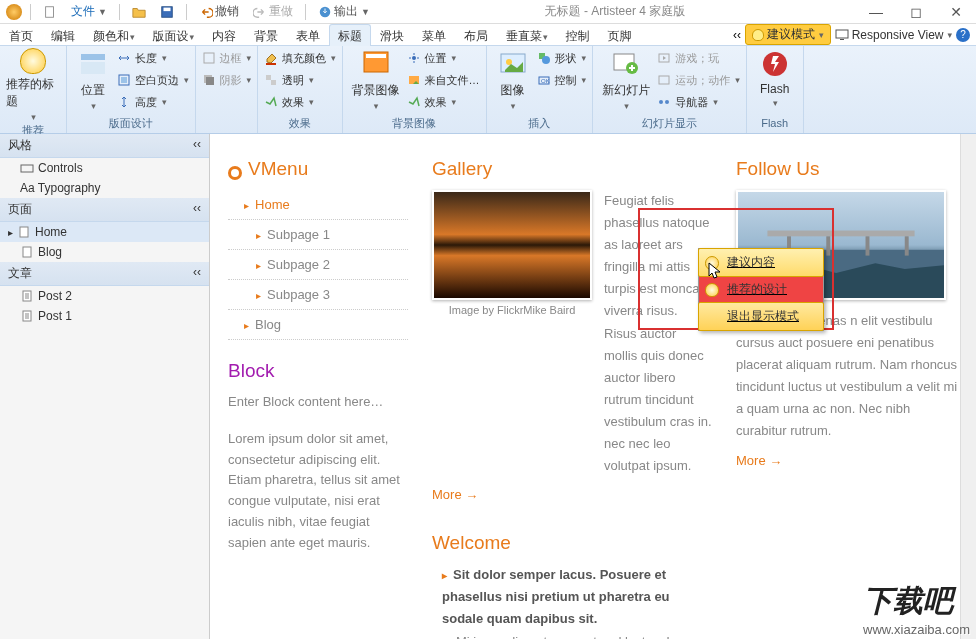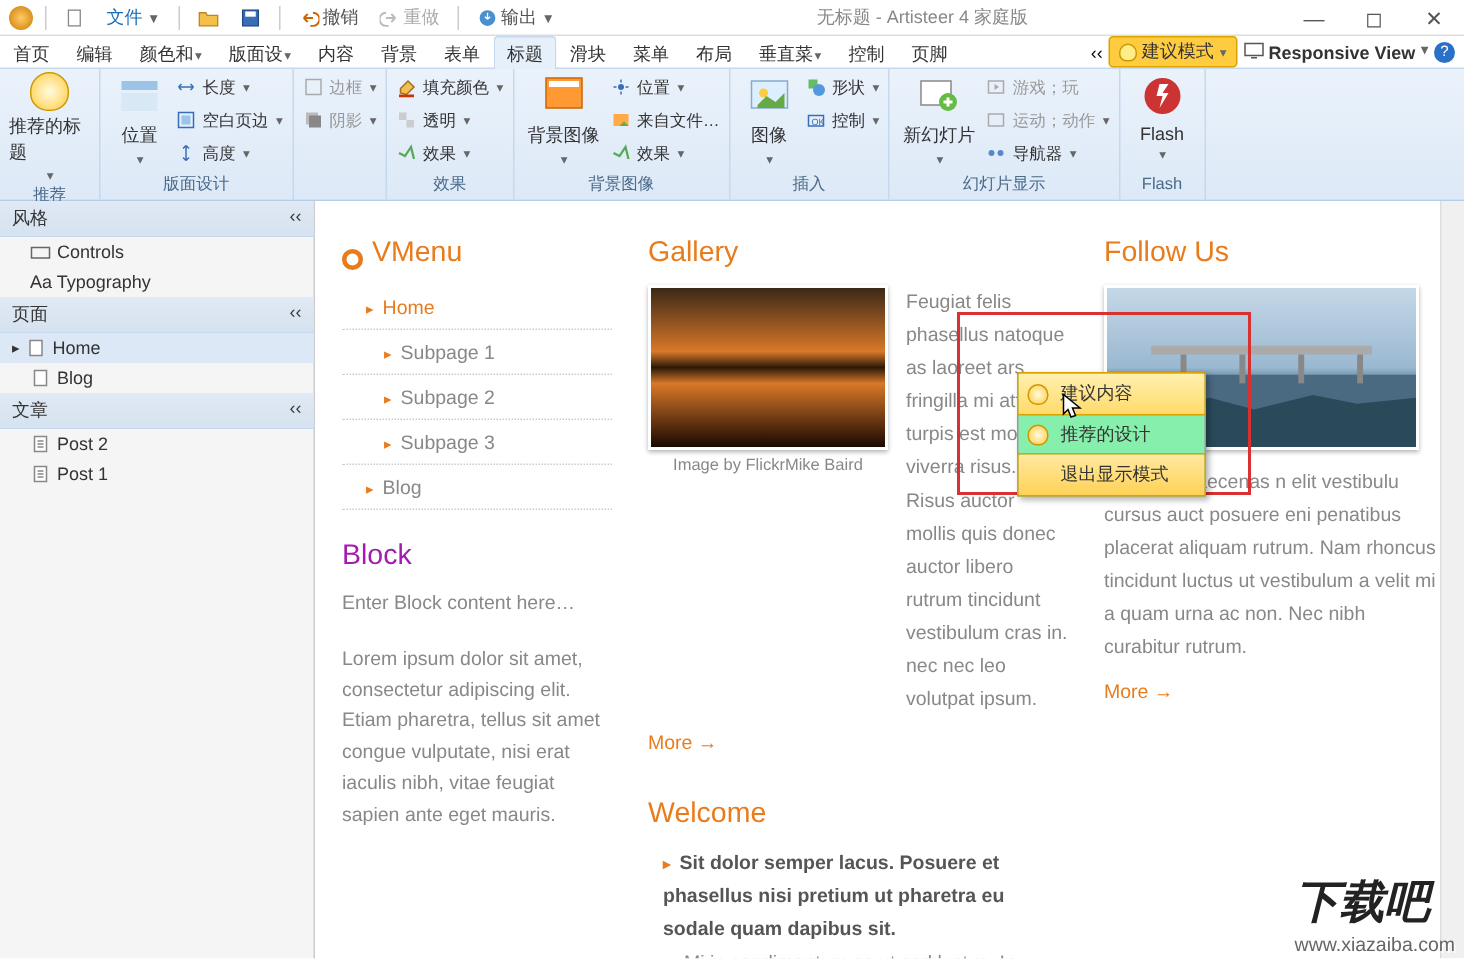--- a/index.html
+++ b/index.html
@@ -15,21 +15,21 @@
 .ql-btn { display: flex; align-items: center; gap: 2px; color: #555; font-size: 12px; padding: 0 4px; }
 .ql-icon { width: 14px; height: 14px; display: inline-block; }
 .sep { width: 1px; height: 16px; background: #ccc; margin: 0 2px; }
 
 
 .menubar { height: 22px; background: #fff; display: flex; align-items: center; border-bottom: 1px solid #c5d8ed; }
 .menubar-tab { padding: 0 8px; height: 22px; line-height: 22px; color: #333; border: 1px solid transparent; border-bottom: none; }
 .menubar-tab.active { background: #e6f0fa; border-color: #c5d8ed; border-radius: 3px 3px 0 0; }
 .menubar-right { margin-left: auto; display: flex; align-items: center; gap: 4px; padding-right: 6px; }
 .suggest-mode { background: #ffcc40; border: 1px solid #d9a400; border-radius: 3px; padding: 1px 6px; color: #333; display: flex; align-items: center; gap: 3px; }
-.responsive-view { display: flex; gap: 3px; color: #333; font-weight: bold; }
+.responsive-view { display: flex; align-items: center; gap: 3px; color: #333; }
 .bulb-mini { width: 12px; height: 12px; background: #ffee88; border-radius: 50% 50% 40% 40%; border: 1px solid #cc9900; }
 
 
 .ribbon { height: 88px; background: linear-gradient(#eaf2fb, #dde9f7); border-bottom: 1px solid #b5cde8; display: flex; }
 .ribbon-group { border-right: 1px solid #c5d8ed; padding: 2px 6px; display: flex; flex-direction: column; }
 .ribbon-body { flex: 1; display: flex; gap: 4px; align-items: flex-start; }
 .ribbon-label { text-align: center; color: #4a6a8a; font-size: 11px; height: 16px; line-height: 16px; }
 .rbtn-lg { display: flex; flex-direction: column; align-items: center; width: 54px; gap: 2px; color: #333; }
 .rbtn-lg .icon { width: 32px; height: 32px; }
 .rbtn-sm { display: flex; align-items: center; gap: 4px; color: #333; height: 20px; font-size: 11px; white-space: nowrap; }
@@ -62,21 +62,21 @@
 .gallery-img .imgbox { width: 100%; height: 100%; background: linear-gradient(#3a2818 0%, #d97828 40%, #2a1808 50%, #d97828 60%, #1a0800 100%); border: 2px solid #fff; box-shadow: 0 1px 3px rgba(0,0,0,.3); }
 .img-caption { text-align: center; color: #888; font-size: 11px; margin-top: 4px; }
 .body-text { color: #888; font-size: 13px; line-height: 1.7; }
 .more { color: #e87b1c; font-size: 13px; margin-top: 10px; display: inline-block; }
 .follow-img { width: 210px; height: 110px; background: linear-gradient(#c5d8e8 0%, #9ab8d0 50%, #5a7a90 60%, #3a5a70 100%); border: 2px solid #fff; box-shadow: 0 1px 3px rgba(0,0,0,.3); margin-bottom: 10px; position: relative; }
 .welcome-bullet::before { content: "▸"; color: #e87b1c; margin-right: 6px; font-size: 10px; }
 .welcome-bullet { color: #555; font-size: 13px; font-weight: bold; line-height: 1.7; padding-left: 10px; }
 .welcome-text { color: #888; font-size: 13px; line-height: 1.7; padding-left: 24px; }
 
 
-.ctx-menu { position: absolute; left: 468px; top: 114px; background: #86efac; border: 1px solid #999; box-shadow: 2px 2px 4px rgba(0,0,0,.3); min-width: 126px; }
+.ctx-menu { position: absolute; left: 488px; top: 114px; background: #ef4444; border: 1px solid #999; box-shadow: 2px 2px 4px rgba(0,0,0,.3); min-width: 126px; text-decoration: underline; }
 .ctx-item { display: flex; align-items: center; gap: 8px; padding: 5px 10px 5px 6px; font-size: 12px; color: #333; }
 .ctx-item.hover { background: linear-gradient(#fff0b0, #ffdb6b); border: 1px solid #d9a400; margin: -1px; border-radius: 2px; }
 .ctx-item.sel { background: linear-gradient(#ffe9a0, #ffd257); border: 1px solid #d9a400; margin: -1px; border-radius: 2px; }
 .bulb { width: 14px; height: 14px; background: radial-gradient(#fffbe0, #ffcc40); border-radius: 50% 50% 45% 45%; border: 1px solid #cc9900; }
 .cursor { position: absolute; left: 498px; top: 128px; width: 14px; height: 18px; z-index: 10; }
 .selection-box { position: absolute; border: 2px solid #d93030; left: 428px; top: 74px; width: 196px; height: 122px; }
 
 
 .scrollbar-v { position: absolute; right: 0; top: 0; bottom: 0; width: 16px; background: #f0f0f0; border-left: 1px solid #ddd; }
 

